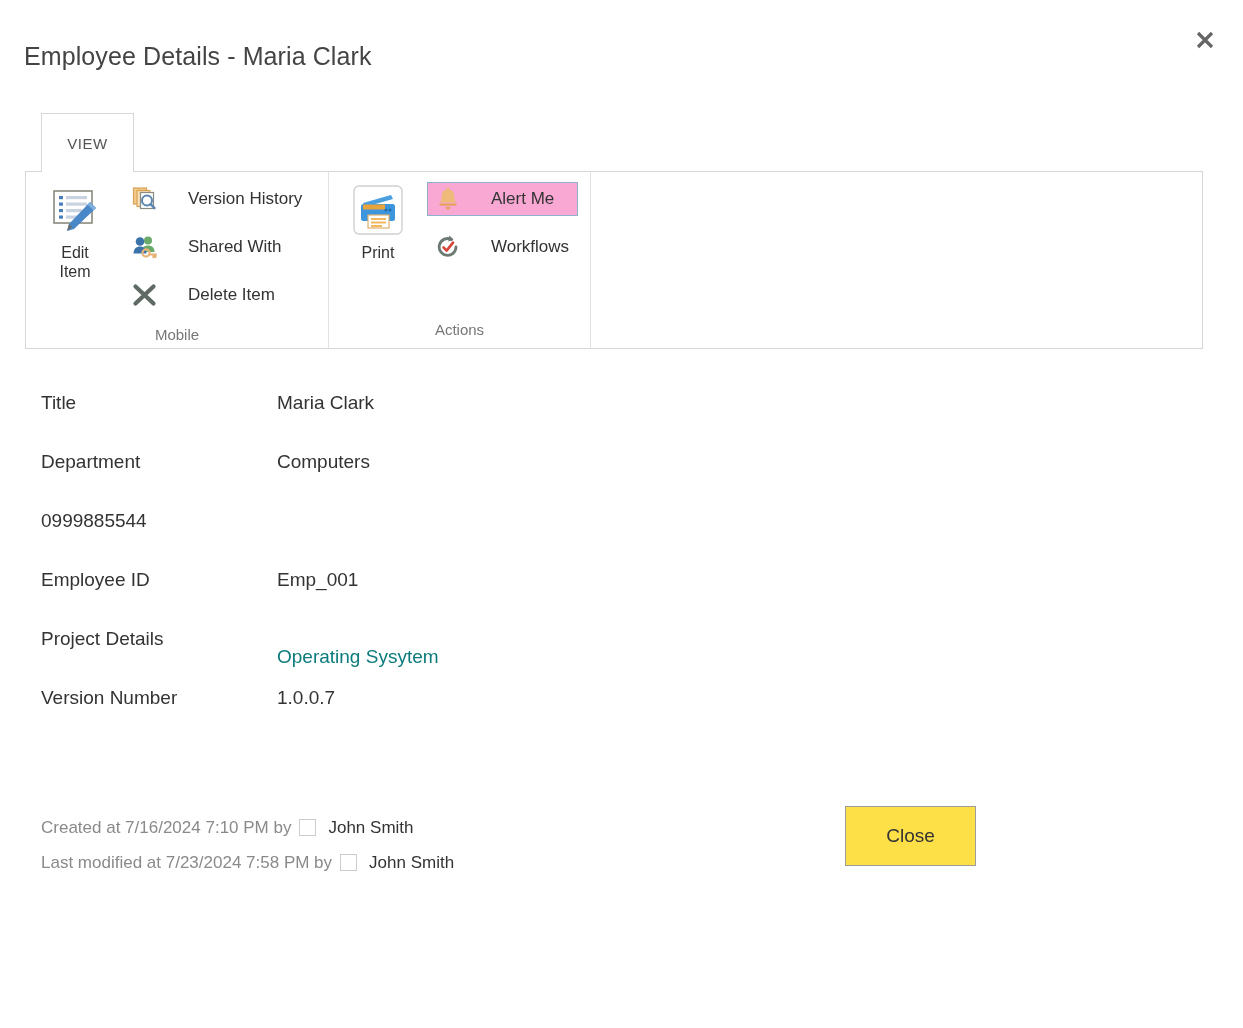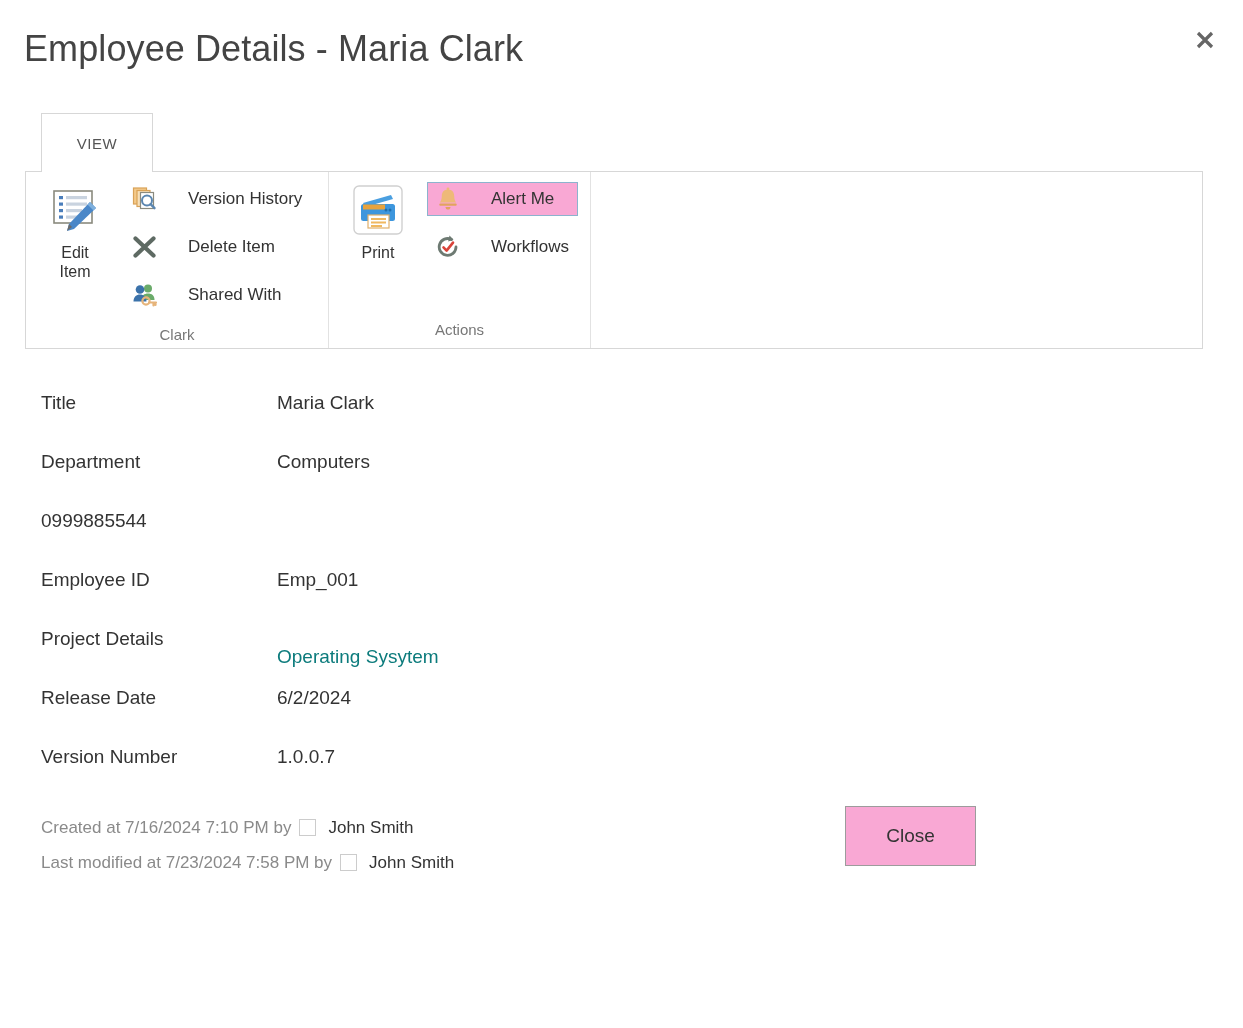--- a/index.html
+++ b/index.html
@@ -17,22 +17,22 @@
   }
 
   
   .dialog-header {
     position: relative;
     height: 96px;
   }
   .dialog-title {
     position: absolute;
     left: 24px;
-    top: 28px;
-    font-size: 36px;
+    top: 42px;
+    font-size: 25px;
     font-weight: 300;
     color: #444444;
     letter-spacing: 0.1px;
     white-space: nowrap;
   }
   .close-x {
     position: absolute;
     right: 18px;
     top: 20px;
     width: 40px;
@@ -56,21 +56,21 @@
   }
   .tab-strip {
     position: relative;
     height: 59px;
     margin-left: 41px;
   }
   .tab {
     position: absolute;
     left: 0;
     top: 0;
-    width: 112px;
+    width: 93px;
     height: 59px;
     box-sizing: border-box;
     border: 1px solid #d7d7d7;
     border-bottom: none;
     background: #ffffff;
     display: flex;
     align-items: center;
     justify-content: center;
     font-size: 15px;
     color: #555555;
@@ -243,21 +243,21 @@
 
   
   .close-btn {
     position: absolute;
     left: 845px;
     top: 806px;
     width: 131px;
     height: 60px;
     box-sizing: border-box;
     border: 1px solid #9c9c9c;
-    background: #f9a8d4;
+    background: #fde047;
     font-size: 19px;
     color: #333333;
     font-family: "Liberation Sans", "DejaVu Sans", sans-serif;
     cursor: pointer;
     display: flex;
     align-items: center;
     justify-content: center;
   }
 </style>
 </head>
@@ -321,43 +321,43 @@
                   <circle cx="15" cy="14.5" r="5" fill="none" stroke="#5b86b0" stroke-width="2"></circle>
                   <path d="M18.6 18.2 L22.5 22.2" stroke="#5b86b0" stroke-width="2.4" stroke-linecap="round"></path>
                 </svg>
               </span>
               <span class="slabel">Version History</span>
             </div>
 
             <div class="small-btn">
               <span class="sglyph">
                 <svg width="26" height="26" viewBox="0 0 26 26">
-                  <path d="M3.5 4.5 L21.5 21.5 M21.5 4.5 L3.5 21.5" stroke="#5e6a63" stroke-width="4.2" stroke-linecap="round"></path>
-                </svg>
-              </span>
-              <span class="slabel">Delete Item</span>
-            </div>
-
-            <div class="small-btn">
-              <span class="sglyph">
-                <svg width="26" height="26" viewBox="0 0 26 26">
                   <circle cx="16" cy="6.5" r="4" fill="#6aab6a"></circle>
                   <path d="M9.5 18 C9.5 13.5 12.3 11.5 16 11.5 C19.7 11.5 22.5 13.5 22.5 18 Z" fill="#6aab6a"></path>
                   <circle cx="8" cy="7.5" r="4.3" fill="#3b72aa"></circle>
                   <path d="M1.5 19.5 C1.5 14.7 4.4 12.5 8 12.5 C11.6 12.5 14.5 14.7 14.5 19.5 Z" fill="#3b72aa"></path>
                   <circle cx="14" cy="19" r="3.6" fill="none" stroke="#e6b47a" stroke-width="2.2"></circle>
                   <path d="M17 20.5 L24 20.5 M21.5 20.5 L21.5 23.5 M23.5 20.5 L23.5 23" stroke="#e6b47a" stroke-width="2.2" stroke-linecap="round"></path>
                 </svg>
               </span>
               <span class="slabel">Shared With</span>
             </div>
 
+            <div class="small-btn">
+              <span class="sglyph">
+                <svg width="26" height="26" viewBox="0 0 26 26">
+                  <path d="M3.5 4.5 L21.5 21.5 M21.5 4.5 L3.5 21.5" stroke="#5e6a63" stroke-width="4.2" stroke-linecap="round"></path>
+                </svg>
+              </span>
+              <span class="slabel">Delete Item</span>
+            </div>
+
           </div>
         </div>
-        <div class="group-label">Clark</div>
+        <div class="group-label">Mobile</div>
       </div>
 
       <div class="group actions">
         <div class="group-body">
 
           <div class="big-btn">
             <span class="glyph">
               <svg width="54" height="54" viewBox="0 0 54 54">
                 <rect x="3" y="3" width="48" height="48" rx="5" fill="#ffffff" stroke="#d0d0d0" stroke-width="1.4"></rect>
                 <path d="M12 20 L40 12 L42 16 L14 24 Z" fill="#4a9fe0"></path>
@@ -429,24 +429,20 @@
   <div class="field-row">
     <div class="field-label">Employee ID</div>
     <div class="field-value">Emp_001</div>
   </div>
 
   <div class="field-row">
     <div class="field-label">Project Details</div>
     <div class="field-value link">Operating Sysytem</div>
   </div>
 
-  <div class="field-row">
-    <div class="field-label">Release Date</div>
-    <div class="field-value">6/2/2024</div>
-  </div>
 
   <div class="field-row">
     <div class="field-label">Version Number</div>
     <div class="field-value">1.0.0.7</div>
   </div>
 
 </div>
 
 <div class="meta">
   <div class="line">

